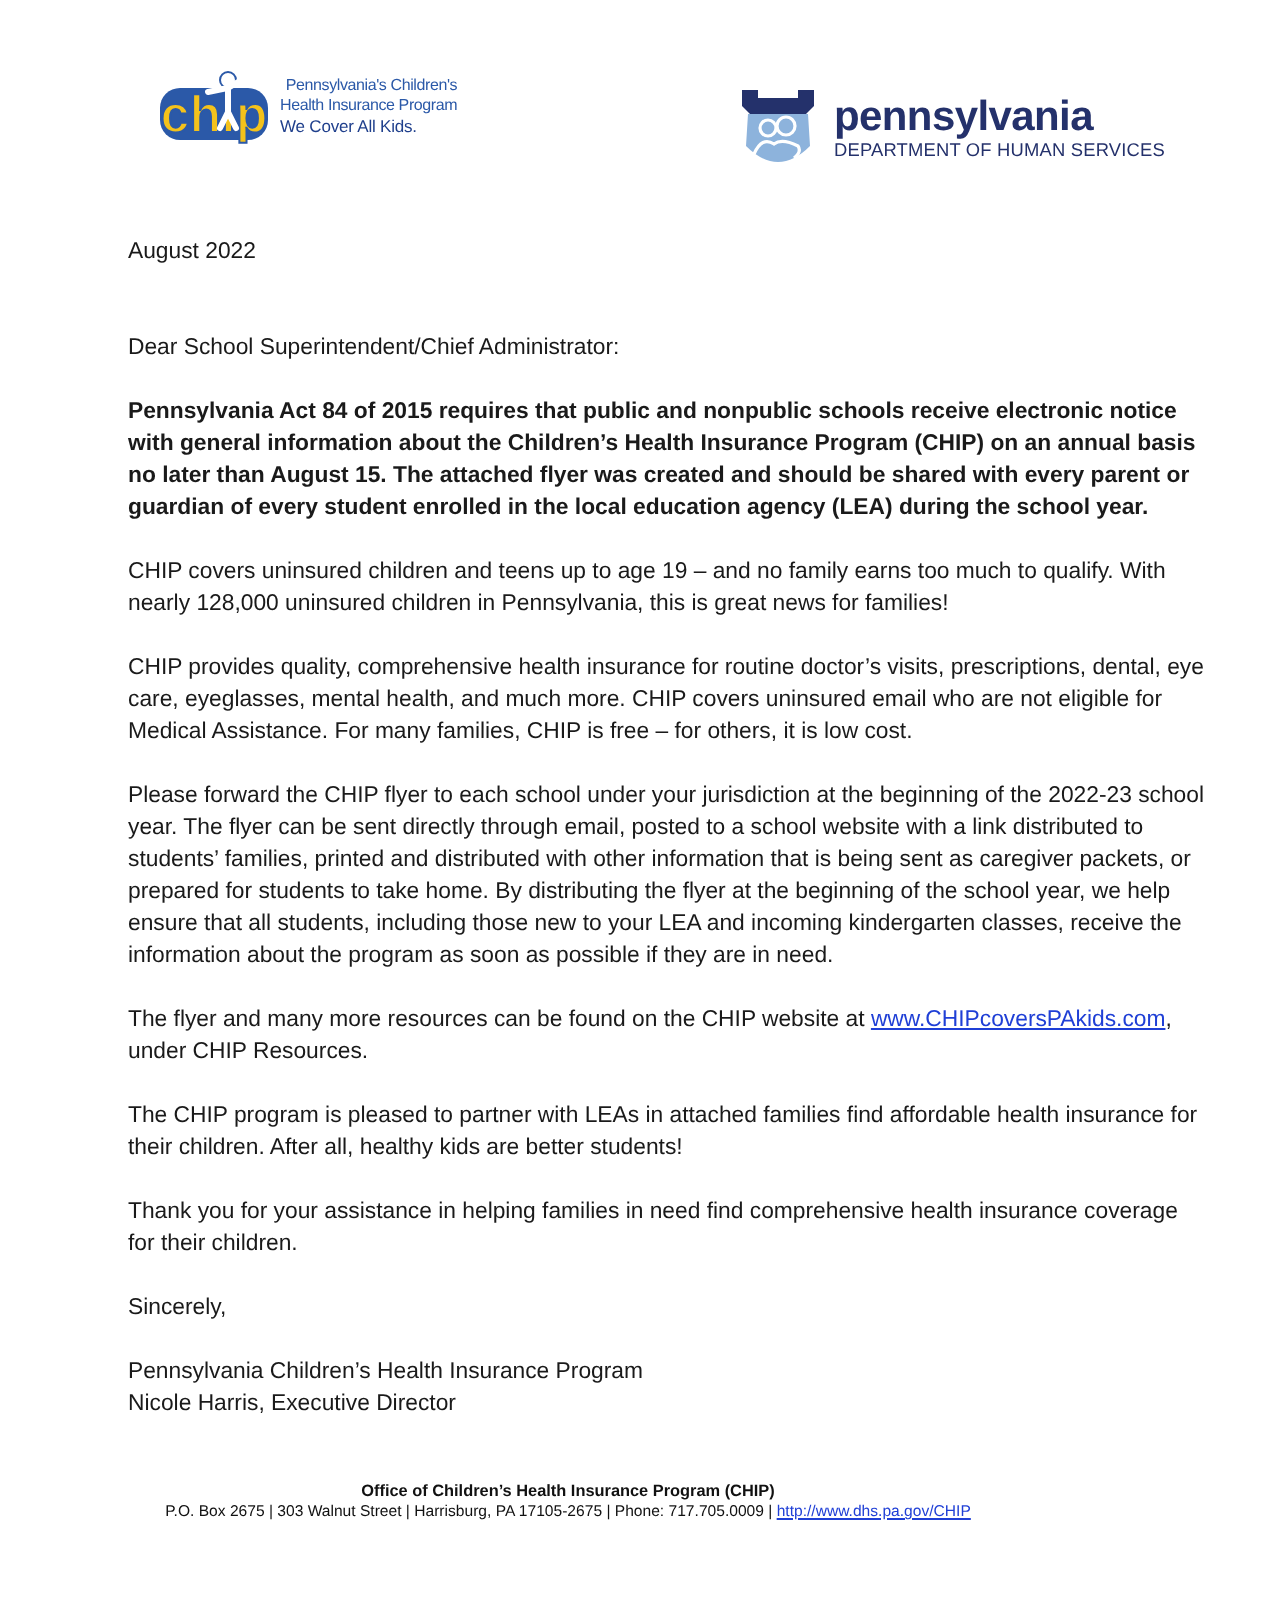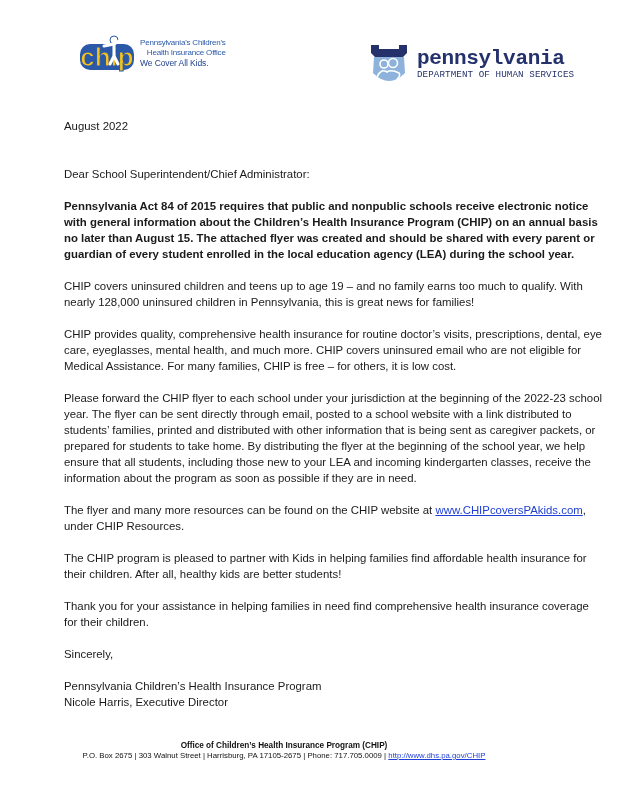--- a/index.html
+++ b/index.html
@@ -9,21 +9,21 @@
 
   
   .chip-logo { position: absolute; left: 78px; top: 34px; display: flex; align-items: center; }
   .chip-mark { position: relative; width: 58px; height: 38px; }
   .chip-text { margin-left: 4px; line-height: 10px; }
   .chip-text .l1, .chip-text .l2 { font-size: 8px; color: #2b59a8; letter-spacing: -0.2px; text-align: right; }
   .chip-text .l3 { font-size: 8.5px; font-weight: normal; color: #1f3f8c; letter-spacing: -0.1px; }
 
   .dhs-logo { position: absolute; left: 367px; top: 43px; display: flex; align-items: center; }
   .dhs-mark { width: 44px; height: 44px; }
-  .dhs-text { margin-left: 6px; font-family: Liberation Mono, monospace; }
+  .dhs-text { margin-left: 6px; }
   .dhs-text .t1 { font-size: 21px; font-weight: bold; color: #24316b; line-height: 20px; letter-spacing: -0.3px; }
   .dhs-text .t2 { font-size: 9.2px; color: #24316b; letter-spacing: 0.1px; line-height: 12px; }
 
   
   .body { position: absolute; left: 64px; top: 118px; width: 540px; font-size: 11.4px; line-height: 16px; }
   .body p { margin: 0 0 16px 0; }
   .body p.bold { font-weight: bold; }
   .body .date { margin-bottom: 32px; }
   .link { color: #1f3fd6; text-decoration: underline; }
 
@@ -43,21 +43,21 @@
   <div class="chip-logo">
     <svg class="chip-mark" viewBox="0 0 58 38">
       <rect x="2" y="10" width="54" height="26" rx="10" fill="#2b59a8"></rect>
       <text x="29" y="32" text-anchor="middle" font-family="Liberation Sans, sans-serif" font-weight="bold" font-size="26" fill="#f4c21b" stroke="#2b59a8" stroke-width="1">chip</text>
       <circle cx="36" cy="6" r="4" fill="#ffffff" stroke="#2b59a8" stroke-width="1"></circle>
       <path d="M26 12 L36 10 L46 4" stroke="#ffffff" stroke-width="3" fill="none" stroke-linecap="round"></path>
       <path d="M36 10 L36 22 L32 30 M36 22 L40 30" stroke="#ffffff" stroke-width="3" fill="none" stroke-linecap="round"></path>
     </svg>
     <div class="chip-text">
       <div class="l1">Pennsylvania's Children's</div>
-      <div class="l2">Health Insurance Office</div>
+      <div class="l2">Health Insurance Program</div>
       <div class="l3">We Cover All Kids.</div>
     </div>
   </div>
 
   <div class="dhs-logo">
     <svg class="dhs-mark" viewBox="0 0 44 44">
       <path d="M4 2 H12 V6 H32 V2 H40 V10 L36 14 H8 L4 10 Z" fill="#24316b"></path>
       <path d="M7 14 H37 L38 30 Q22 46 6 30 Z" fill="#8db3dc"></path>
       <circle cx="17" cy="21" r="4" fill="none" stroke="#ffffff" stroke-width="1.6"></circle>
       <circle cx="26" cy="20" r="4.5" fill="none" stroke="#ffffff" stroke-width="1.6"></circle>
@@ -70,21 +70,21 @@
   </div>
 
   <div class="body">
     <p class="date">August 2022</p>
     <p>Dear School Superintendent/Chief Administrator:</p>
     <p class="bold">Pennsylvania Act 84 of 2015 requires that public and nonpublic schools receive electronic notice with general information about the Children’s Health Insurance Program (CHIP) on an annual basis no later than August 15.  The attached flyer was created and should be shared with every parent or guardian of every student enrolled in the local education agency (LEA) during the school year.</p>
     <p>CHIP covers uninsured children and teens up to age 19 – and no family earns too much to qualify.  With nearly 128,000 uninsured children in Pennsylvania, this is great news for families!</p>
     <p>CHIP provides quality, comprehensive health insurance for routine doctor’s visits, prescriptions, dental, eye care, eyeglasses, mental health, and much more.  CHIP covers uninsured email who are not eligible for Medical Assistance.  For many families, CHIP is free – for others, it is low cost.</p>
     <p>Please forward the CHIP flyer to each school under your jurisdiction at the beginning of the 2022-23 school year.  The flyer can be sent directly through email, posted to a school website with a link distributed to students’ families, printed and distributed with other information that is being sent as caregiver packets, or prepared for students to take home.  By distributing the flyer at the beginning of the school year, we help ensure that all students, including those new to your LEA and incoming kindergarten classes, receive the information about the program as soon as possible if they are in need.</p>
     <p><span>The flyer and many more resources can be found on the CHIP website at </span><a class="link">www.CHIPcoversPAkids.com</a><span>, under CHIP Resources.</span></p>
-    <p>The CHIP program is pleased to partner with Kids in helping families find affordable health insurance for their children.  After all, healthy kids are better students!</p>
+    <p>The CHIP program is pleased to partner with LEAs in attached families find affordable health insurance for their children.  After all, healthy kids are better students!</p>
     <p>Thank you for your assistance in helping families in need find comprehensive health insurance coverage for their children.</p>
     <p>Sincerely,</p>
     <div class="sign-block">
       <p>Pennsylvania Children’s Health Insurance Program</p>
       <p>Nicole Harris, Executive Director</p>
     </div>
   </div>
 
   <div class="footer">
     <div class="f1">Office of Children’s Health Insurance Program (CHIP)</div>

